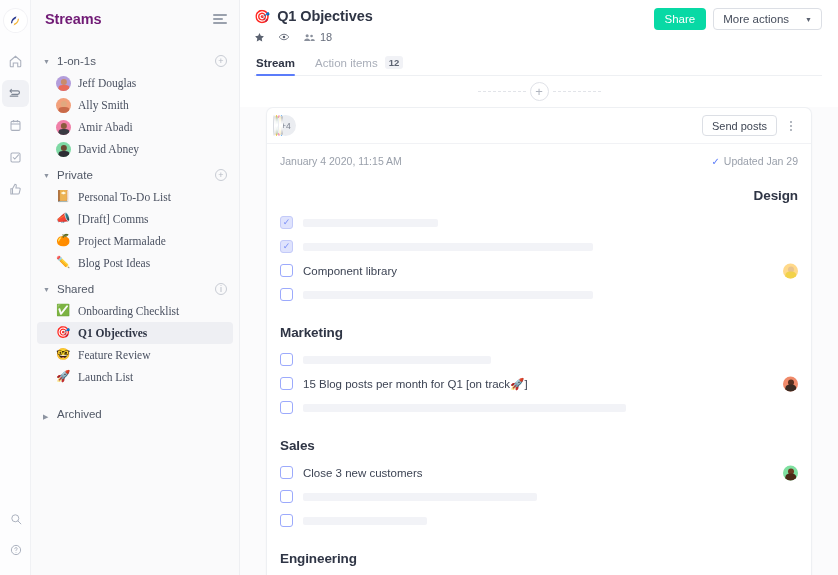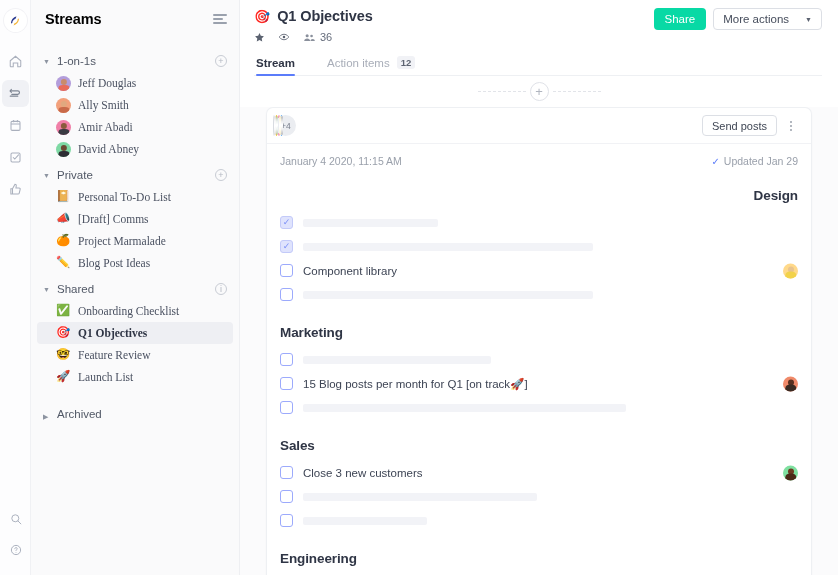--- a/index.html
+++ b/index.html
@@ -50,21 +50,21 @@
     background: #fafafb;
     border-right: 1px solid #eeeff2;
     display: flex; flex-direction: column;
   }
   .sb-head {
     height: 38px; display: flex; align-items: center;
     padding: 0 12px 0 14px;
     justify-content: space-between;
   }
   .sb-title {
-    font-size: 14.5px; font-weight: bold; color: #000000; letter-spacing: -0.1px;
+    font-size: 14.5px; font-weight: bold; color: #701a75; letter-spacing: -0.1px;
   }
   .sb-burger { width: 14px; display: flex; flex-direction: column; gap: 2.5px; cursor: pointer; }
   .sb-burger i { display: block; height: 1.6px; background: #9aa1ad; border-radius: 1px; }
   .sb-burger i:nth-child(2) { width: 72%; }
 
   .sb-body { padding-top: 8px; overflow: hidden; }
   .sb-group-head {
     display: flex; align-items: center;
     height: 22px; padding: 0 12px 0 12px;
     margin-top: 4px;
@@ -121,21 +121,21 @@
   }
   .btn-more {
     background: #fff; color: #464d5c; border: 1px solid #dcdfe5;
     font-size: 11.5px; border-radius: 4px; height: 22px; padding: 0 9px;
     display: inline-flex; align-items: center; gap: 16px;
     font-family: inherit; cursor: pointer; margin-left: 7px;
   }
   .btn-more .car { font-size: 7px; color: #5b6270; }
   .head-actions { display: flex; align-items: flex-start; }
 
-  .tabs { display: flex; align-items: flex-end; gap: 32px; margin-top: 13px;
+  .tabs { display: flex; align-items: flex-end; gap: 20px; margin-top: 13px;
           border-bottom: 1px solid #eef0f3; padding-left: 2px; }
   .tab { font-size: 11.5px; padding-bottom: 6px; position: relative; color: #a9aeb9; cursor: pointer; display:flex; align-items:center; gap:7px;}
   .tab.active { color: #2f3545; font-weight: bold; }
   .tab.active::after {
     content: ""; position: absolute; left: 0; right: 0; bottom: -1px;
     height: 2px; background: #5b7cfa; border-radius: 2px;
   }
   .tab-badge {
     background: #f1f2f6; color: #5d6472; font-size: 9.5px; font-weight: bold;
     border-radius: 3px; padding: 1px 4px; line-height: 11px;
@@ -388,21 +388,21 @@
                   <circle cx="10" cy="10" r="2.1" fill="#5b6270" stroke="none"></circle>
               </svg>
             </span>
             <span class="m-meta-item">
               <svg width="13" height="11" viewBox="0 0 22 16" fill="#8a909c">
                 <circle cx="7" cy="5" r="2.6"></circle>
                   <circle cx="14.5" cy="5.4" r="2.2"></circle>
                 <path d="M2 14c0-2.6 2.2-4.3 5-4.3s5 1.7 5 4.3z"></path>
                   <path d="M12.6 14c0-2.2 1.6-3.6 3.9-3.6 2 0 3.5 1.2 3.5 3.6z"></path>
               </svg>
-              <span>36</span>
+              <span>18</span>
             </span>
           </div>
         </div>
         <div class="head-actions">
           <button class="btn-share">Share</button>
           <button class="btn-more">
             <span>More actions</span>
             <span class="car">▼</span>
           </button>
         </div>

